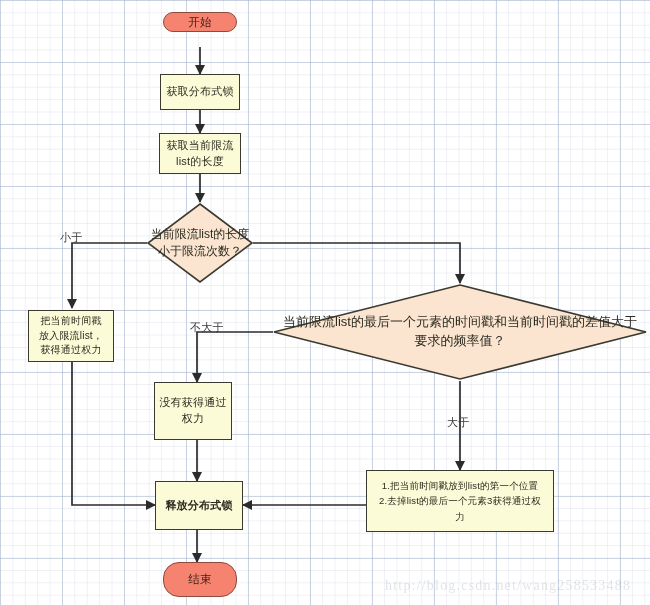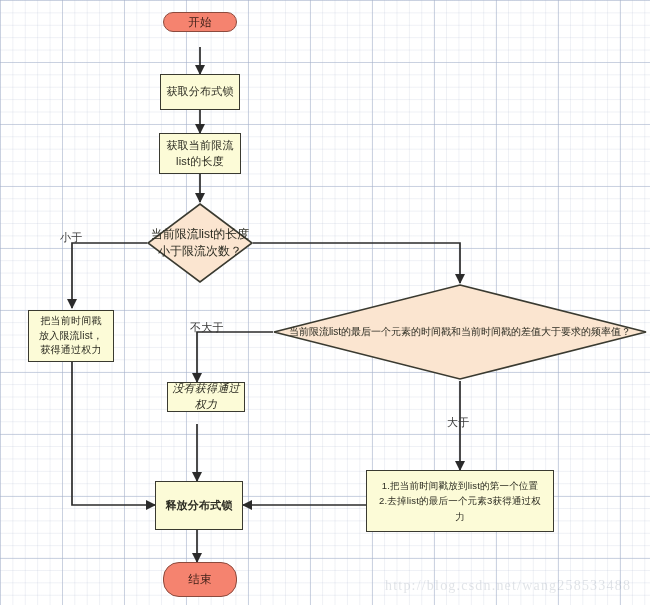--- a/index.html
+++ b/index.html
@@ -157,24 +157,24 @@
   <div class="node process" style="left:28px; top:310px; width:86px; height:52px; white-space:pre-line; font-size:10px;">
     <span class="inner">把当前时间戳
 放入限流list，
 获得通过权力</span>
   </div>
 
   <div class="decision-wrap" style="left:273px; top:284px; width:374px; height:96px;">
     <svg width="374" height="96" viewBox="0 0 374 96" xmlns="http://www.w3.org/2000/svg">
       <polygon points="187,1 373,48 187,95 1,48" fill="#FBE5D0" stroke="#3a3a30" stroke-width="1.6"></polygon>
     </svg>
-    <div class="decision-label" style="font-size:10px; padding:0 4px;">当前限流list的最后一个元素的时间戳和当前时间戳的差值大于要求的频率值？</div>
+    <div class="decision-label" style="font-size:13px; padding:0 4px;">当前限流list的最后一个元素的时间戳和当前时间戳的差值大于要求的频率值？</div>
   </div>
 
-  <div class="node process" style="left:167px; top:382px; width:78px; height:30px; white-space:pre-line;font-style:italic;">
+  <div class="node process" style="left:154px; top:382px; width:78px; height:58px; white-space:pre-line;">
     <span class="inner">没有获得通过
 权力</span>
   </div>
 
   <div class="node process" style="left:366px; top:470px; width:188px; height:62px; white-space:pre-line; font-size:9.5px; line-height:1.6;">
     <span class="inner">1.把当前时间戳放到list的第一个位置
 2.去掉list的最后一个元素3获得通过权
 力</span>
   </div>
 

